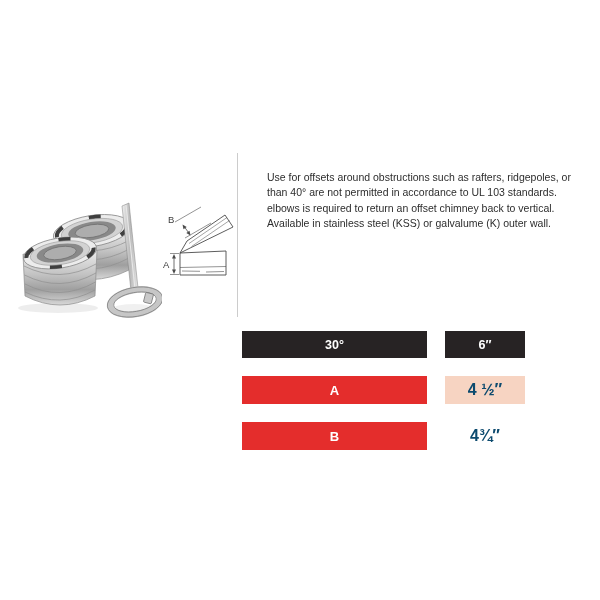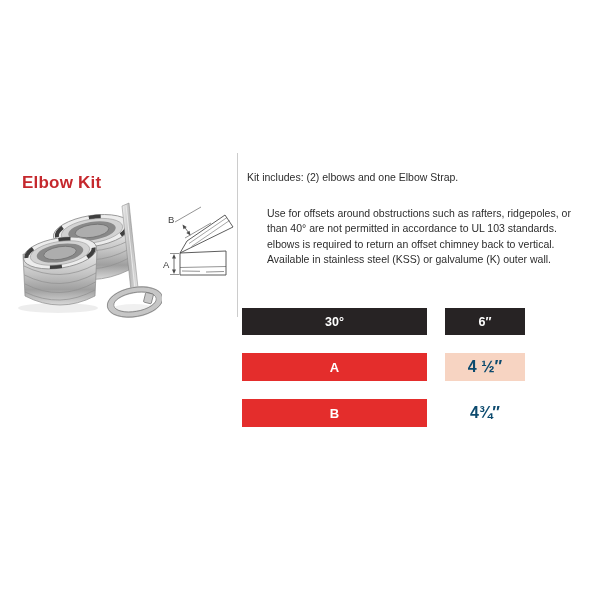--- a/index.html
+++ b/index.html
@@ -12,37 +12,36 @@
     font-size:17px;font-weight:700;color:#c5282d;letter-spacing:.2px;
   }
   .photo{position:absolute;left:12px;top:196px;width:150px;height:124px;}
   .diagram{position:absolute;left:156px;top:196px;width:85px;height:95px;}
   .divider{position:absolute;left:237px;top:153px;width:1px;height:164px;background:#cccccc;}
   .desc{position:absolute;left:247px;top:170px;width:340px;color:#2d2d2d;}
   .desc p{margin:0;font-size:10.5px;line-height:14px;}
   .desc .intro{margin-bottom:22px;}
   .body-line{display:block;white-space:pre;font-size:10.5px;line-height:15.4px;color:#2d2d2d;margin-left:20px;}
   .spec-table{
-    position:absolute;left:242px;top:308px;
+    position:absolute;left:242px;top:331px;
     display:grid;grid-template-columns:185px 80px;grid-template-rows:27px 28px 28px;
     column-gap:2px;row-gap:2px;gap:18px;
   }
   .cell{display:flex;align-items:center;justify-content:center;}
   .th{background:#272324;color:#ffffff;font-size:12.5px;font-weight:700;}
   .row-label{background:#e42d2c;color:#ffffff;font-size:13px;font-weight:700;}
   .value{font-size:16px;font-weight:600;color:#0c4a6e;}
   .value-a{background:#f7d4c2;}
   .value-b{background:#ffffff;}
 </style>
 </head>
 <body>
 
 <div class="canvas">
 
-  <h1 class="title">Elbow Kit</h1>
 
   <svg class="photo" viewBox="0 0 150 124" aria-hidden="true">
     <defs>
       <linearGradient id="met" x1="0" y1="0" x2="0" y2="1">
         <stop offset="0" stop-color="#ededed"></stop>
         <stop offset="0.45" stop-color="#c2c2c2"></stop>
         <stop offset="0.72" stop-color="#9f9f9f"></stop>
         <stop offset="1" stop-color="#d8d8d8"></stop>
       </linearGradient>
       <linearGradient id="strapg" x1="0" y1="0" x2="1" y2="0">
@@ -128,21 +127,20 @@
       <path d="M26.5,28.5 L27.5,33.3 L30.7,30.9 Z"></path>
       <path d="M34.5,39.5 L30.3,37.1 L33.5,34.7 Z"></path>
     </g>
     <text x="7" y="72" font-size="9.5" fill="#3d3d3d">A</text>
     <text x="12" y="27" font-size="9.5" fill="#3d3d3d">B</text>
   </svg>
 
   <div class="divider"></div>
 
   <div class="desc">
-    <p class="intro">Kit includes: (2) elbows and one Elbow Strap.</p>
     <p>
       <span class="body-line">Use for offsets around obstructions such as rafters, ridgepoles, or</span>
       <span class="body-line">than 40° are not permitted in accordance to UL 103 standards.</span>
       <span class="body-line">elbows is required to return an offset chimney back to vertical.</span>
       <span class="body-line">Available in stainless steel (KSS) or galvalume (K) outer wall.</span>
     </p>
   </div>
 
   <div class="spec-table">
     <div class="cell th">30°</div>

